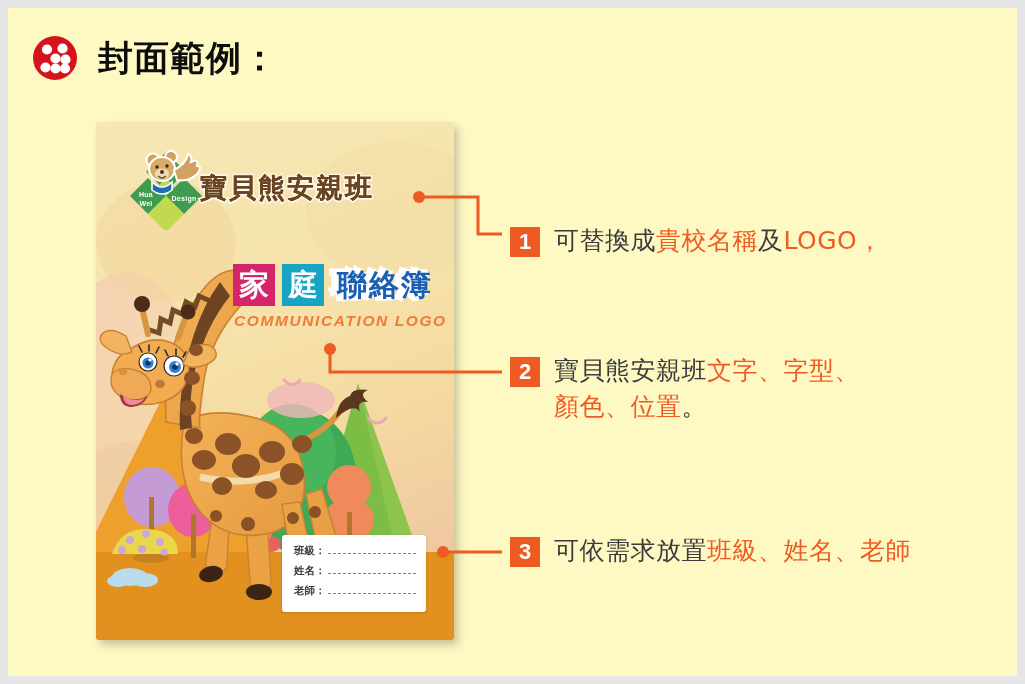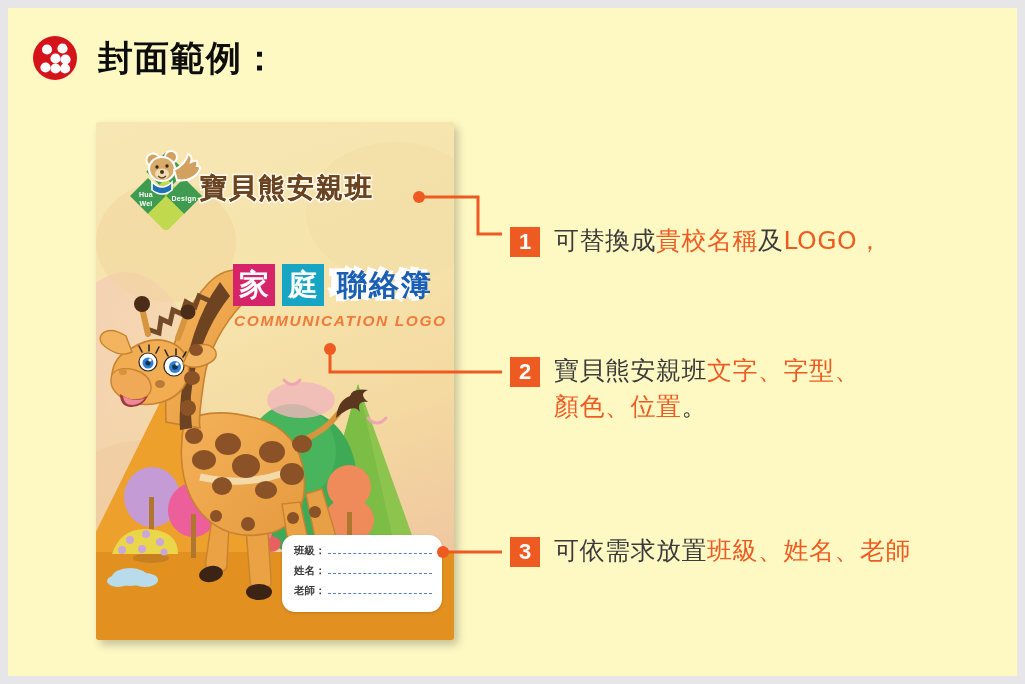--- a/index.html
+++ b/index.html
@@ -89,22 +89,22 @@
   #subtitle-en {
     position:absolute; left:138px; top:190px;
     font-size:15.5px; font-weight:700; font-style:italic; letter-spacing:1.6px;
     color:#ef7a3a;
     font-family:"Liberation Sans",sans-serif;
   }
 
   
   #name-card {
     position:absolute; left:186px; top:413px;
-    width:160px; height:77px;
-    background:#ffffff; border-radius:13px;
+    width:144px; height:77px;
+    background:#ffffff; border-radius:3px;
     box-shadow:0 1px 3px rgba(0,0,0,0.16);
     padding:9px 10px 0 12px;
   }
   .card-row { display:flex; align-items:baseline; margin-bottom:6px; }
   .card-label {
     font-size:10.5px; font-weight:700; color:#3a3a3a; white-space:nowrap;
     font-family:"DejaVu Sans","Liberation Sans",sans-serif;
   }
   .card-line {
     flex:1; margin-left:2px; height:1px;

